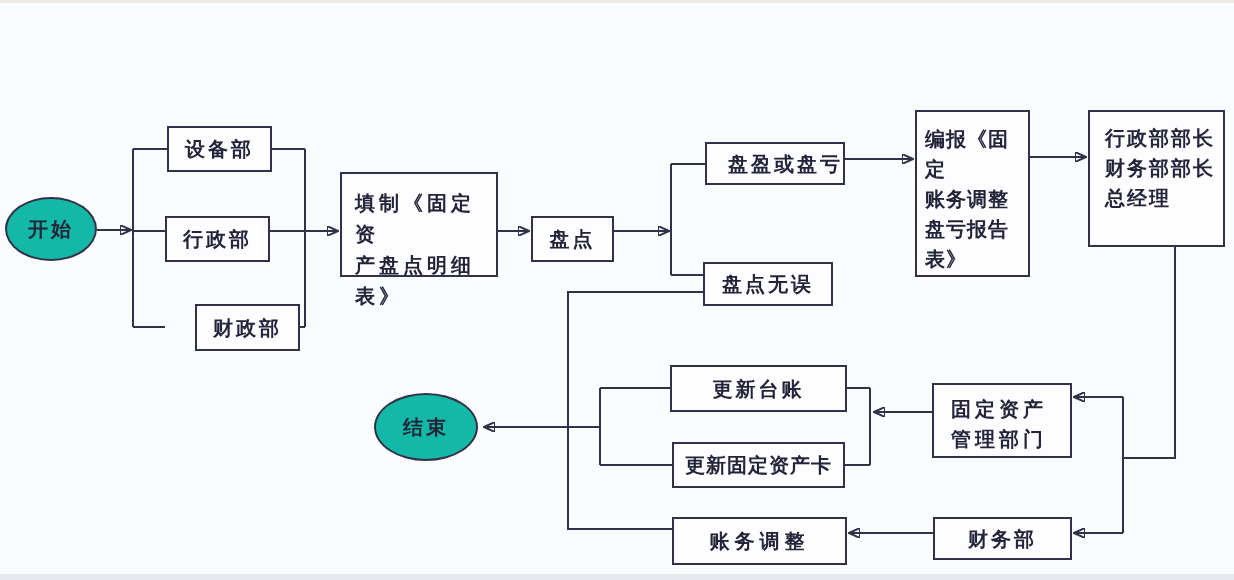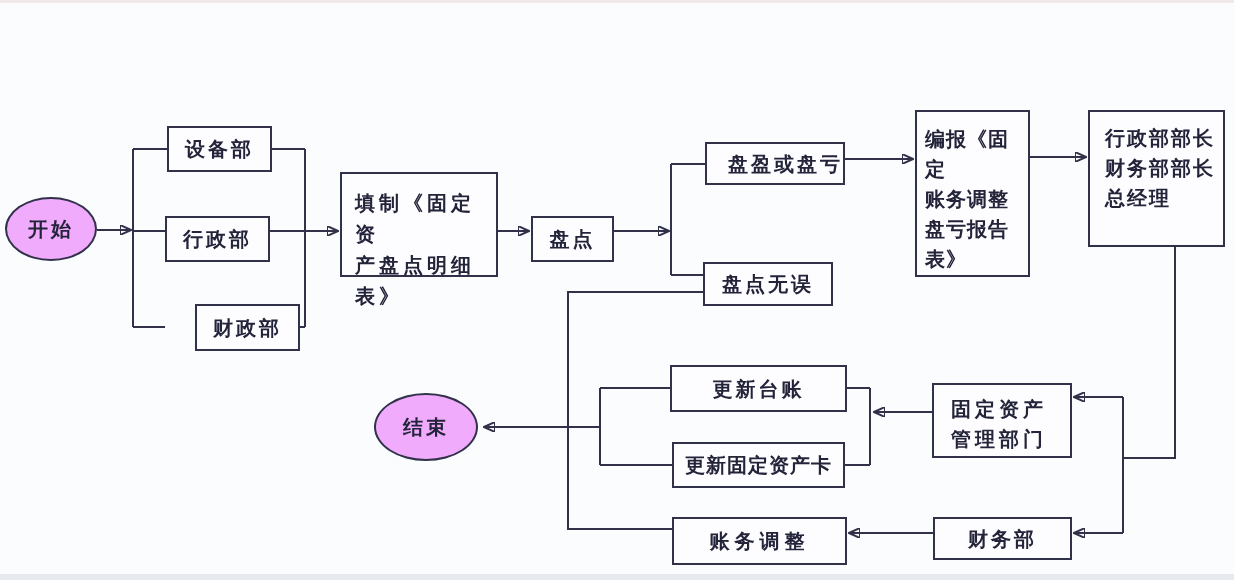--- a/index.html
+++ b/index.html
@@ -29,21 +29,21 @@
     letter-spacing:3px;
     display:flex;
     align-items:center;
     justify-content:center;
     text-align:center;
     line-height:1;
   }
   .terminal{
     border-radius:50%;
     border-width:2px;
-    background:#f0abfc;
+    background:#14b8a6;
   }
   .multi{
     flex-direction:column;
     align-items:flex-start;
     justify-content:flex-start;
     text-align:left;
   }
   .multi span{display:block;}
   .fill-form{padding:14px 4px 0 13px;letter-spacing:4px;}
   .fill-form span{line-height:31px;}

